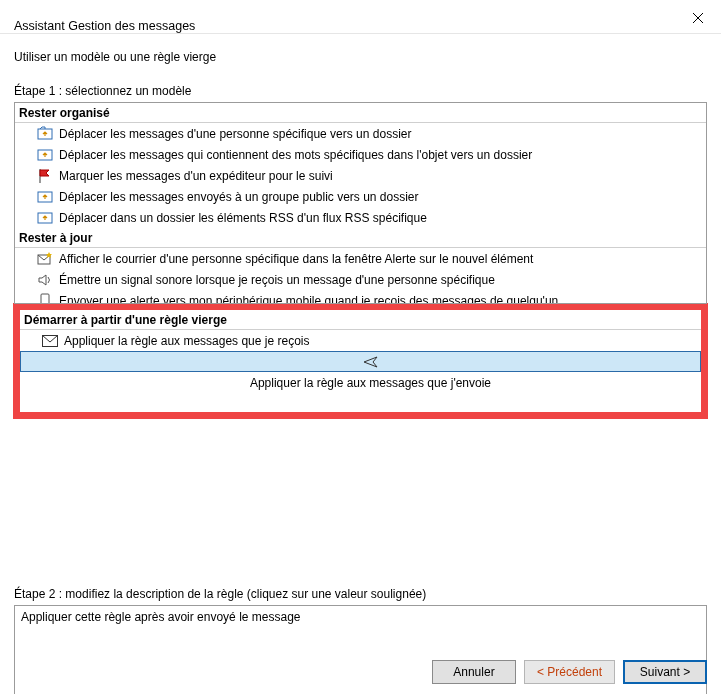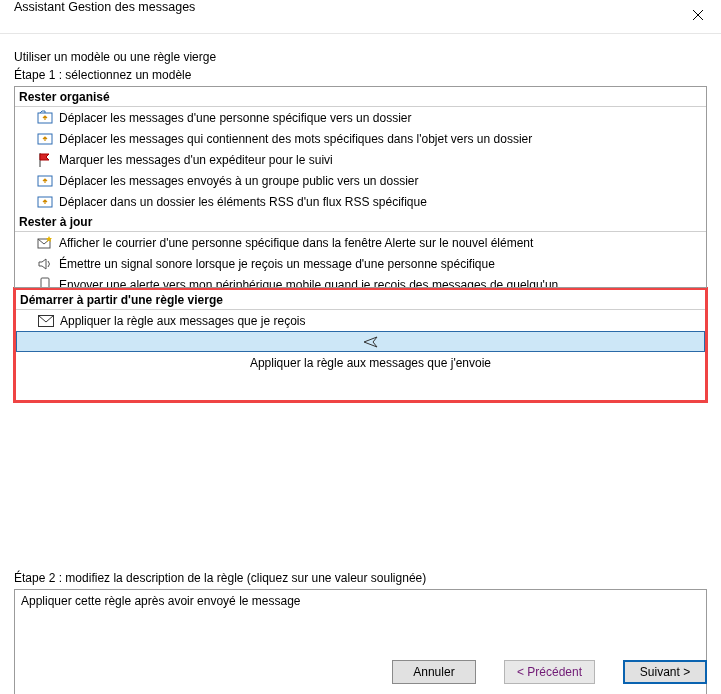--- a/index.html
+++ b/index.html
@@ -10,35 +10,35 @@
     background: #ffffff;
     color: #000;
     width: 721px;
     height: 694px;
     overflow: hidden;
     position: relative;
   }
   .titlebar {
     height: 34px;
     display: flex;
-    align-items: flex-start;
+    align-items: flex-end;
     padding: 0 1px 0 14px;
     border-bottom: 1px solid #e6e6e6;
   }
   .titlebar .title { font-size: 12.5px; }
   .titlebar .spacer { flex: 1; }
   .close-btn {
     width: 44px; height: 30px;
     display:flex; align-items:center; justify-content:center;
     font-size: 16px;
   }
   .content {
     padding: 16px 14px 0 14px;
   }
-  .intro { margin-bottom: 4px; }
+  .intro { margin-bottom: 20px; }
   .step1 { margin-bottom: 4px; }
   .panel1 {
     border: 1px solid #9b9b9b;
     height: 202px;
     overflow: hidden;
     background: #fff;
     position: relative;
   }
   .section-head {
     font-weight: bold;
@@ -51,21 +51,21 @@
     align-items: center;
     padding: 2px 2px 2px 22px;
     height: 21px;
     gap: 6px;
   }
   .rule-item .icon-slot {
     width: 16px; height: 16px; flex: 0 0 16px;
     display:flex; align-items:center; justify-content:center;
   }
   .callout {
-    border: 3px solid #ef4444;
+    border: 7px solid #ef4444;
     margin-top: -1px;
     margin-left: -1px;
     margin-right: -1px;
     height: 116px;
     background: #fff;
   }
   .callout .section-head { border-top: 0; }
   .highlight {
     background: #cde7f7;
     border: 1px solid #2a6aa8;
@@ -90,23 +90,23 @@
     gap: 8px;
   }
   .btn {
     min-width: 84px;
     height: 24px;
     padding: 0 12px;
     font-size: 12px;
     font-family: inherit;
     border: 1px solid #8a8a8a;
     background: #e1e1e1;
-    display:flex; align-items:center; justify-content:center;margin-left:20px;
-  }
-  .btn.disabled { color: #701a75; border-color:#b5b5b5; background:#e8e8e8; }
+    display:flex; align-items:center; justify-content:center;
+  }
+  .btn.disabled { color: #c2410c; border-color:#b5b5b5; background:#e8e8e8; }
   .btn.primary { border: 2px solid #0a63b0; background:#e1e1e1; }
   svg { display:block; }
 </style>
 </head>
 <body>
 
 <div class="titlebar">
   <span class="title">Assistant Gestion des messages</span>
   <span class="spacer"></span>
   <div class="close-btn">

